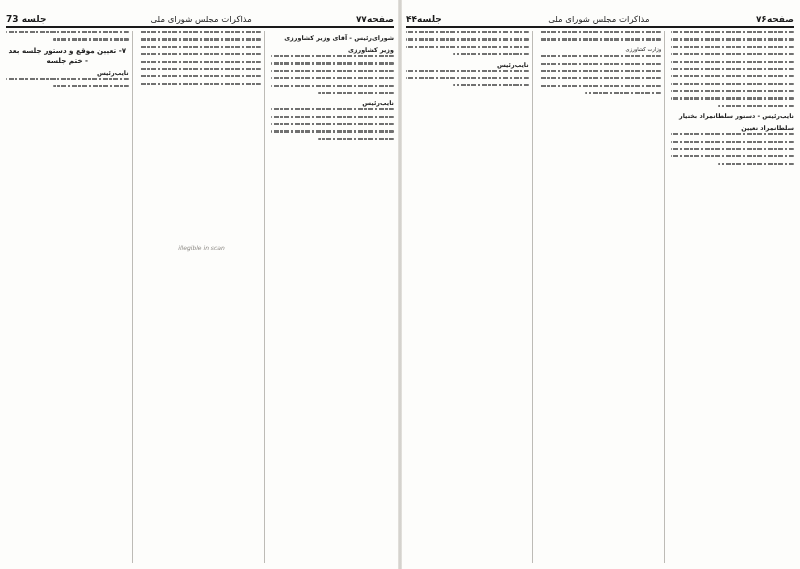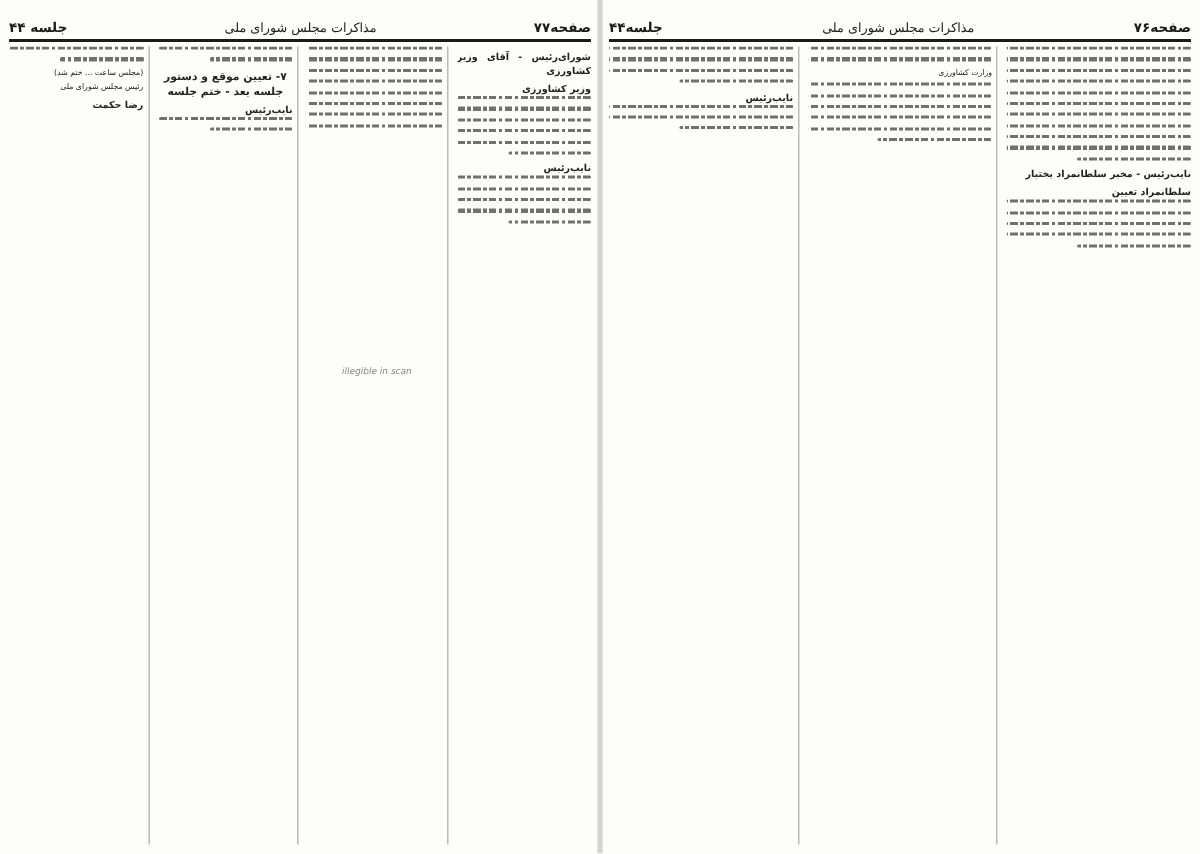--- a/index.html
+++ b/index.html
@@ -50,21 +50,21 @@
       font-size: 6px; color: #8a8782; direction: ltr; font-style: italic;
     }
   </style>
 </head>
 <body>
 
 <section class="page left">
   <div class="running-head">
     <span>صفحه۷۷</span>
     <span class="title">مذاکرات مجلس شورای ملی</span>
-    <span>جلسه ۴۴</span>
+    <span>جلسه 73</span>
   </div>
   <div class="head-rule"></div>
 
   <div class="columns">
 
     <div class="col">
       <span class="speaker">شورای‌رئیس - آقای وزیر کشاورزی</span>
       <span class="speaker">وزیر کشاورزی</span>
       <span class="textline"></span>
       <span class="textline"></span>
@@ -94,27 +94,20 @@
 
     <div class="col">
       <span class="textline"></span>
       <span class="textline short"></span>
       <span class="heading">۷- تعیین موقع و دستور جلسه بعد - ختم جلسه</span>
       <span class="speaker">نایب‌رئیس</span>
       <span class="textline"></span>
       <span class="textline short"></span>
     </div>
 
-    <div class="col">
-      <span class="textline"></span>
-      <span class="textline short"></span>
-      <span class="para">(مجلس ساعت ... ختم شد)</span>
-      <span class="para">رئیس مجلس شورای ملی</span>
-      <span class="speaker">رضا حکمت</span>
-    </div>
   </div>
 </section>
 
 <div class="spine"></div>
 
 <section class="page right">
   <div class="running-head">
     <span>صفحه۷۶</span>
     <span class="title">مذاکرات مجلس شورای ملی</span>
     <span>جلسه۴۴</span>
@@ -128,21 +121,21 @@
       <span class="textline"></span>
       <span class="textline"></span>
       <span class="textline"></span>
       <span class="textline"></span>
       <span class="textline"></span>
       <span class="textline"></span>
       <span class="textline"></span>
       <span class="textline"></span>
       <span class="textline"></span>
       <span class="textline short"></span>
-      <span class="speaker">نایب‌رئیس - مخبر سلطانمراد بختیار</span>
+      <span class="speaker">نایب‌رئیس - دستور سلطانمراد بختیار</span>
       <span class="speaker">سلطانمراد تعیین</span>
       <span class="textline"></span>
       <span class="textline"></span>
       <span class="textline"></span>
       <span class="textline"></span>
       <span class="textline short"></span>
     </div>
 
     <div class="col">
       <span class="textline"></span>

